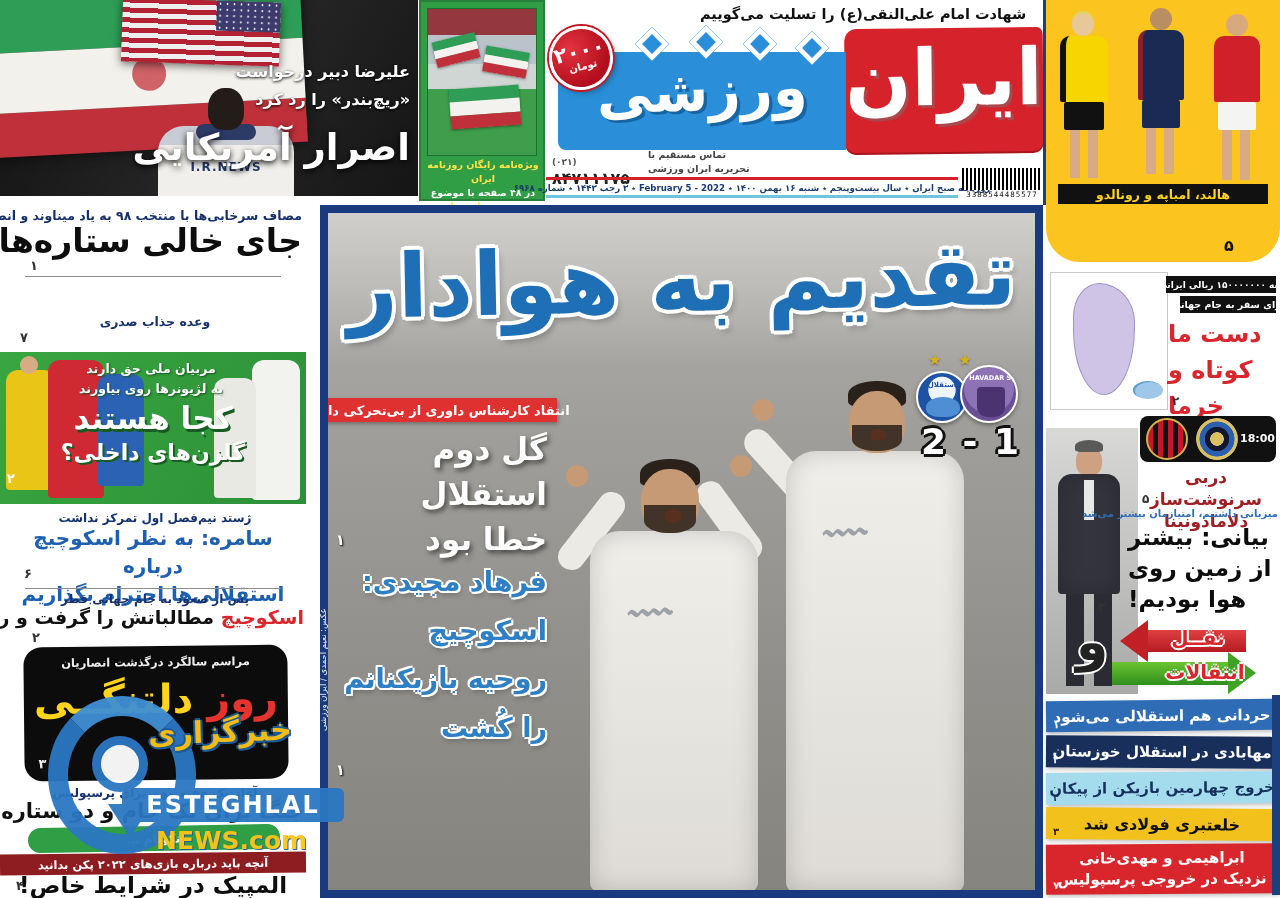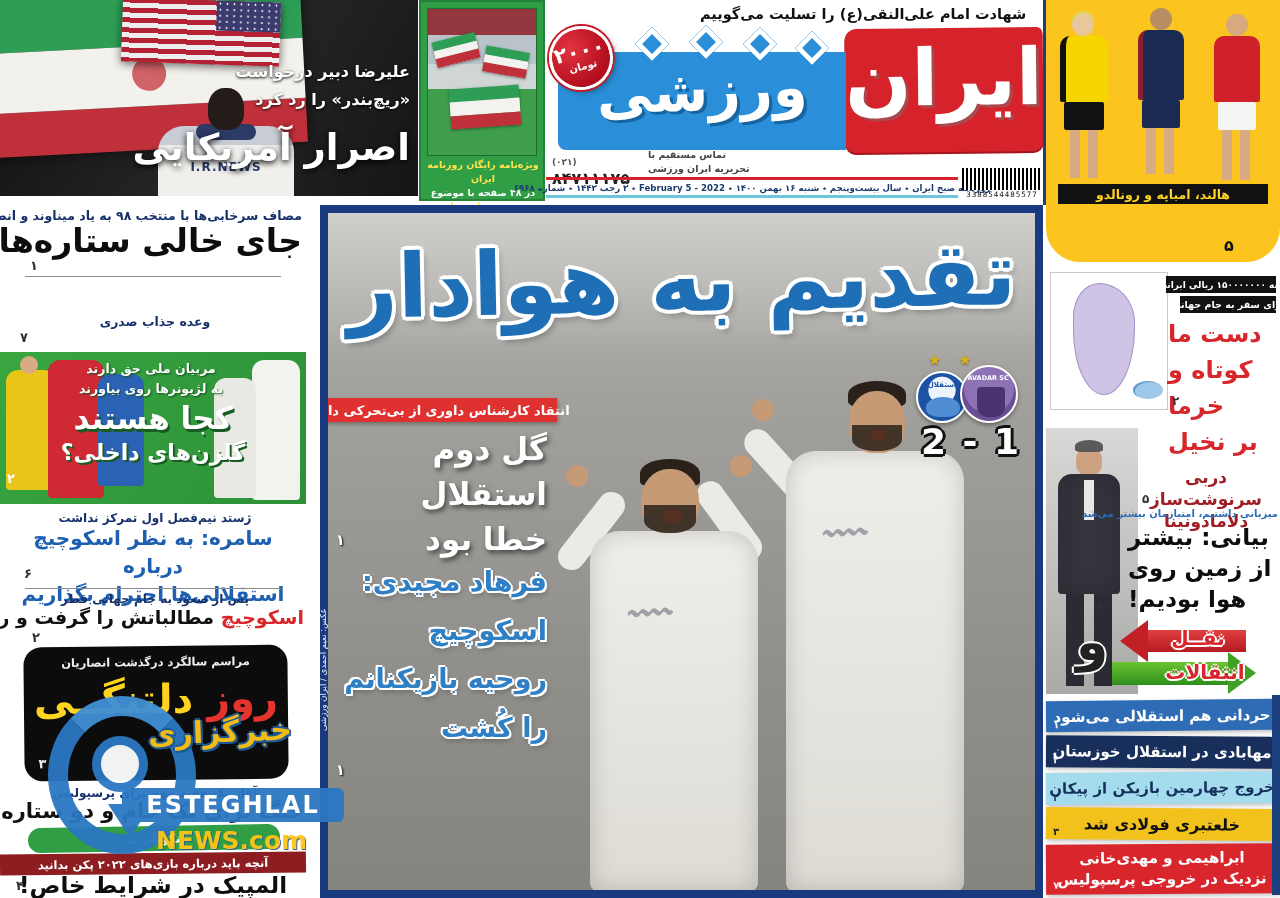--- a/index.html
+++ b/index.html
@@ -66,21 +66,21 @@
   .sub-headline{position:absolute;right:488px;top:214px;width:222px;text-align:right;color:#fff;font-size:31px;font-weight:bold;line-height:1.45;text-shadow:2px 3px 5px rgba(0,0,0,.55);}
   .sub-page{position:absolute;right:690px;top:318px;color:#fff;font-size:15px;font-weight:bold;text-shadow:1px 1px 2px #000;}
   .quote{position:absolute;right:488px;top:345px;width:222px;text-align:right;color:#2f7fc4;font-size:27px;font-weight:bold;line-height:1.8;
     text-shadow:-2px 0 0 #fff,2px 0 0 #fff,0 -2px 0 #fff,0 2px 0 #fff,2px 2px 0 #fff,-2px -2px 0 #fff,2px 4px 5px rgba(0,0,0,.25);}
   .quote-page{position:absolute;right:690px;top:548px;color:#fff;font-size:15px;font-weight:bold;text-shadow:1px 1px 2px #000;}
   .stars{position:absolute;left:600px;top:138px;color:#d8b018;font-size:15px;letter-spacing:6px;text-shadow:0 1px 2px rgba(0,0,0,.4);}
   .logo-est{position:absolute;left:588px;top:158px;width:52px;height:52px;border-radius:50%;background:radial-gradient(circle at 50% 36%,#eef4fb 0 34%,#1d52a5 36%);border:2px solid #fff;box-shadow:0 2px 4px rgba(0,0,0,.4);overflow:hidden;}
   .logo-est span{position:absolute;top:8px;width:100%;text-align:center;font-size:7px;font-weight:bold;color:#1d52a5;}
   .logo-est i{position:absolute;left:8px;bottom:4px;width:34px;height:20px;border-radius:50% 50% 40% 40%;background:#4f8ed2;}
   .logo-hav{position:absolute;left:632px;top:152px;width:58px;height:58px;border-radius:50%;background:radial-gradient(circle at 50% 40%,#8d72b5 0 58%,#6a4f96 60%);border:2px solid #fff;box-shadow:0 2px 4px rgba(0,0,0,.4);overflow:hidden;}
-  .logo-hav span{position:absolute;top:7px;width:100%;text-align:left;font-size:6.5px;font-weight:bold;color:#fff;direction:ltr;}
+  .logo-hav span{position:absolute;top:7px;width:100%;text-align:right;font-size:6.5px;font-weight:bold;color:#fff;direction:ltr;}
   .logo-hav i{position:absolute;left:15px;top:20px;width:28px;height:30px;background:#4a3370;border-radius:4px 4px 10px 10px;}
   .score{position:absolute;left:588px;top:208px;width:110px;text-align:center;color:#fff;font-size:36px;font-weight:bold;direction:ltr;letter-spacing:2px;
     text-shadow:-3px 0 0 #111,3px 0 0 #111,0 -3px 0 #111,0 3px 0 #111,2px 2px 0 #111,-2px -2px 0 #111;}
   
   .head{position:absolute;border-radius:48% 48% 42% 42%;background:#c79a76;}
   .hair{position:absolute;border-radius:50% 50% 20% 20%;background:#2a211b;}
   .beard{position:absolute;border-radius:0 0 45% 45%;background:rgba(42,33,27,.85);}
   .mouth{position:absolute;border-radius:50%;background:#57301f;}
   .torso{position:absolute;background:linear-gradient(180deg,#efeeea,#dddbd4);border-radius:30px 30px 8px 8px;box-shadow:inset 0 0 25px rgba(0,0,0,.18);}
   .arm{position:absolute;width:27px;height:92px;background:#eceae5;border-radius:14px;}
@@ -405,20 +405,25 @@
 
   <div class="abs coach">
     <div class="head" style="left:30px;top:18px;width:26px;height:30px;background:#cfa183;"></div>
     <div class="hair" style="left:29px;top:12px;width:28px;height:12px;background:#5a5a58;"></div>
     <div class="torso" style="left:12px;top:46px;width:62px;height:120px;background:#33343c;border-radius:14px 14px 4px 4px;"></div>
     <div style="position:absolute;left:38px;top:52px;width:10px;height:40px;background:#e8e8e8;"></div>
     <div style="position:absolute;left:20px;top:166px;width:18px;height:92px;background:#2b2c33;"></div>
     <div style="position:absolute;left:48px;top:166px;width:18px;height:92px;background:#2b2c33;"></div>
   </div>
 
+  <div class="abs derby-logos">
+    <div class="milan"></div>
+    <div class="inter"></div>
+    <div class="derby-time">18:00</div>
+  </div>
   <div class="abs derby-h pre">دربی سرنوشت‌ساز
 دلامادونینا</div>
   <div class="abs page-num derby-p">۵</div>
 
   <div class="abs biani-k nw">میزبانی داشتیم، امتیازمان بیشتر می‌شد</div>
   <div class="abs biani-h pre">بیانی: بیشتر
 از زمین روی
 هوا بودیم!</div>
   <div class="abs page-num biani-p">۳</div>
 

